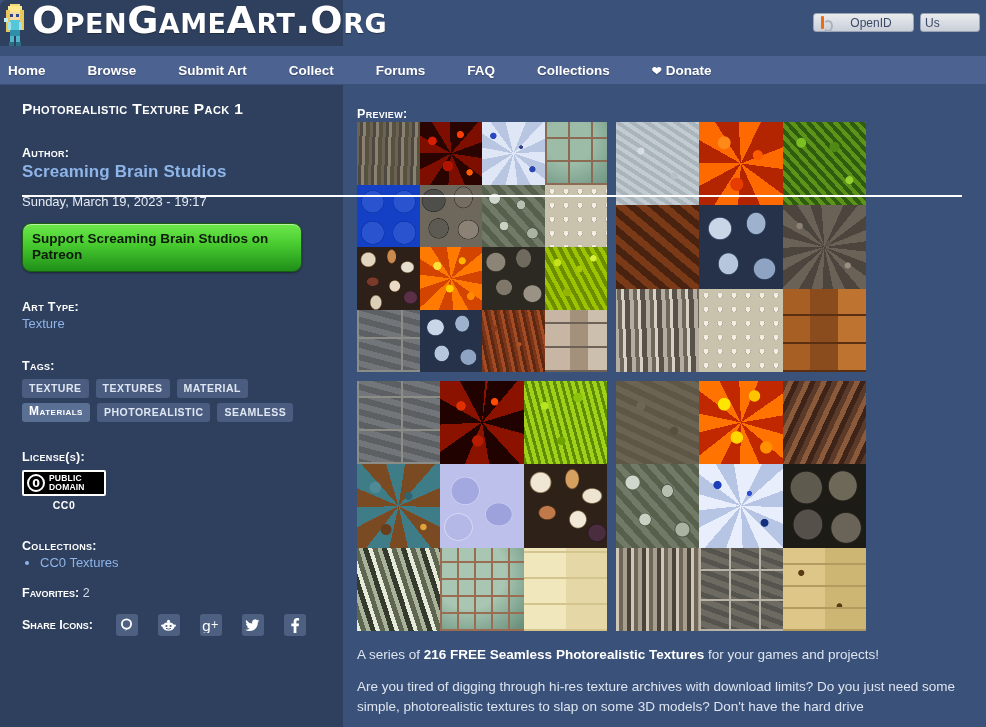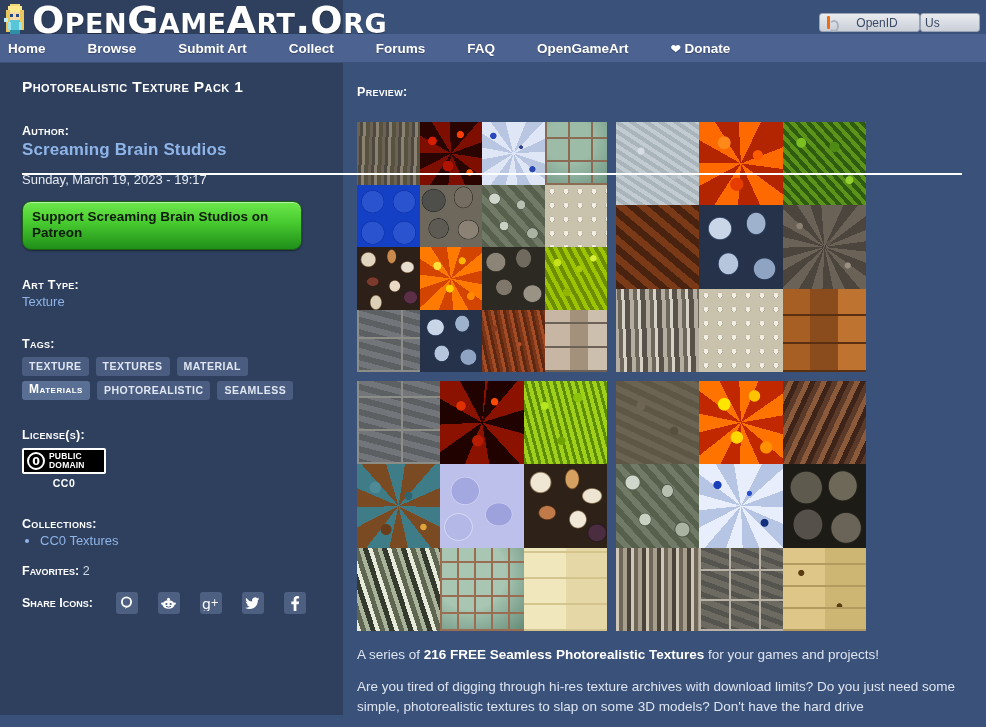--- a/index.html
+++ b/index.html
@@ -7,23 +7,24 @@
     margin: 0; padding: 0;
     width: 986px; height: 727px;
     overflow: hidden;
     background: #3a5179;
     font-family: "Liberation Sans", sans-serif;
   }
 
   
   .header {
     position: relative;
-    height: 34px;
+    height: 56px;
     background: #3a5179;
     overflow: hidden;
+    border-radius: 7px;
   }
   .header-dark {
     position: absolute; left: 0; top: 0; width: 343px; height: 46px;
     background: #2f405e;
   }
   .logo-sprite {
     position: absolute; left: 2px; top: 2px;
     width: 26px; height: 44px;
     z-index: 4;
   }
@@ -34,21 +35,21 @@
     letter-spacing: 0.5px;
     color: #ffffff;
     z-index: 3;
     white-space: nowrap;
     font-variant: small-caps;
     text-shadow: 0 1px 1px rgba(0,0,0,.35);
     font-family: "DejaVu Sans", sans-serif;
   }
   .openid-wrap {
     position: absolute; right: 6px; top: 13px;
-    display: flex; align-items: center;
+    display: flex; gap: 6px; align-items: center;
     z-index: 5;
   }
   .txtfield {
     height: 19px;
     border: 1px solid #9aa3b4;
     border-radius: 3px;
     background: linear-gradient(#e9ebee, #c9ced8);
     display: flex; align-items: center;
     padding: 0 4px;
     font-size: 12px;
@@ -227,21 +228,21 @@
     background-color: #4d6082;
     border-radius: 3px;
     display: flex; align-items: center; justify-content: center;
     color: #ffffff;
   }
 
   
   .preview-label {
     color: #ffffff; font-size: 12.5px; font-weight: bold;
     font-variant: small-caps; letter-spacing: .3px;
-    padding: 22px 0 23px 14px;
+    padding: 22px 0 1px 14px;
   }
   .preview-grid {
     display: grid;
     grid-template-columns: 250px 250px;
     gap: 9px;
     padding-left: 14px;
   }
   .prev-img {
     width: 250px; height: 250px;
     display: grid;
@@ -492,21 +493,21 @@
   </div>
 </div>
 
 <div class="nav">
   <div class="nav-item">Home</div>
   <div class="nav-item">Browse</div>
   <div class="nav-item">Submit Art</div>
   <div class="nav-item">Collect</div>
   <div class="nav-item">Forums</div>
   <div class="nav-item">FAQ</div>
-  <div class="nav-item">OpenGameArt</div>
+  <div class="nav-item">Collections</div>
   <div class="nav-item donate">
     <span class="heart">❤</span>
     <span>Donate</span>
   </div>
 </div>
 
 <div class="page">
 
   <div class="left-col">
     <div class="node-title">Photorealistic Texture Pack 1</div>

